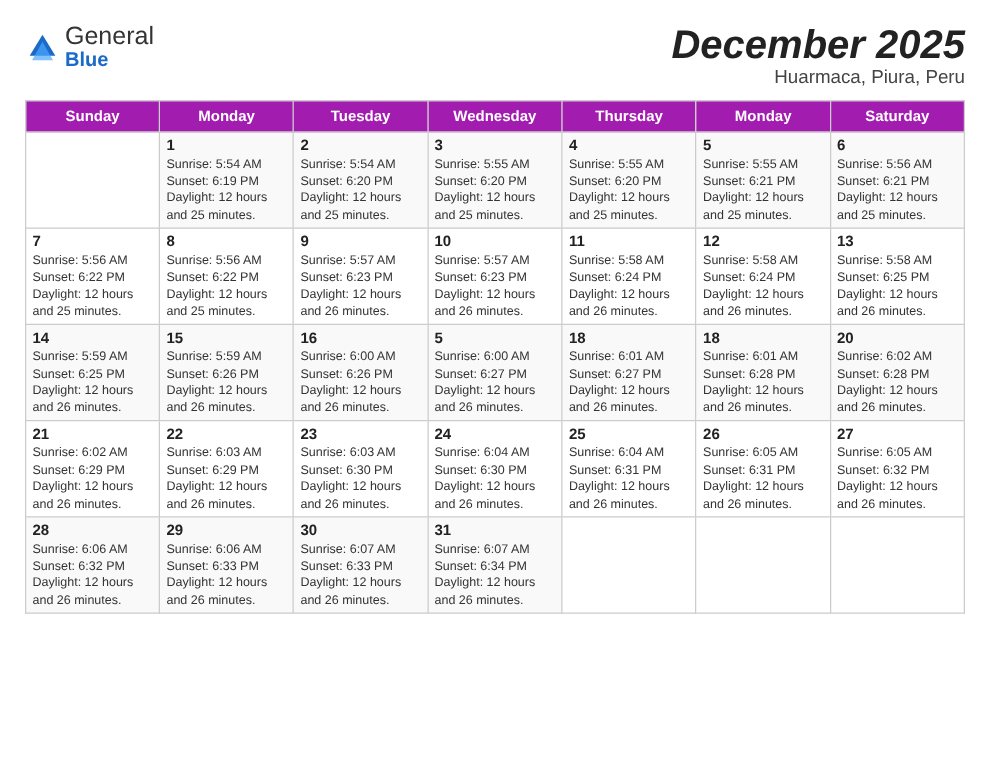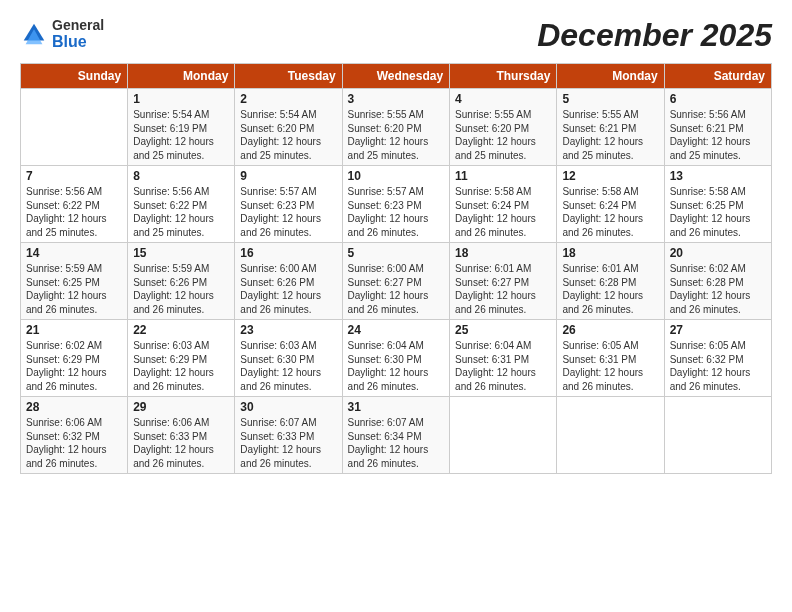--- a/index.html
+++ b/index.html
@@ -25,22 +25,22 @@
       display: flex;
       align-items: center;
       gap: 0;
     }
     .logo-text {
       display: flex;
       flex-direction: column;
       line-height: 1.1;
     }
     .logo-general {
-      font-size: 14px;
-      font-weight: bold;
+      font-size: 20px;
+      font-weight: normal;
       color: #333;
     }
     .logo-blue {
       font-size: 16px;
       font-weight: bold;
       color: #1a6ac8;
     }
     .logo-icon {
       width: 28px;
       height: 28px;
@@ -59,23 +59,23 @@
     .location {
       font-size: 15px;
       color: #444;
     }
     .calendar {
       width: 100%;
       border-collapse: collapse;
       font-size: 10.5px;
     }
     .calendar th {
-      background: #c2410c;
+      background: #a21caf;
       color: #fff;
-      text-align: right;
+      text-align: center;
       padding: 5px 6px;
       font-size: 12px;
       font-weight: bold;
       border: 1px solid #ccc;
     }
     .calendar td {
       border: 1px solid #ccc;
       vertical-align: top;
       padding: 3px 5px;
       width: 108px;
@@ -114,20 +114,21 @@
         <polygon points="15,4 26,22 4,22" fill="#1a6ac8"></polygon>
         <polygon points="15,10 24,26 6,26" fill="#4da6ff" opacity="0.7"></polygon>
       </svg>
       <div class="logo-text">
         <span class="logo-general">General</span>
         <span class="logo-blue">Blue</span>
       </div>
     </div>
     <div class="title-block">
       <div class="month-title">December 2025</div>
+      <div class="location">Huarmaca, Piura, Peru</div>
     </div>
   </div>
 
   <table class="calendar">
     <thead>
       <tr>
         <th>Sunday</th>
         <th>Monday</th>
         <th>Tuesday</th>
         <th>Wednesday</th>

